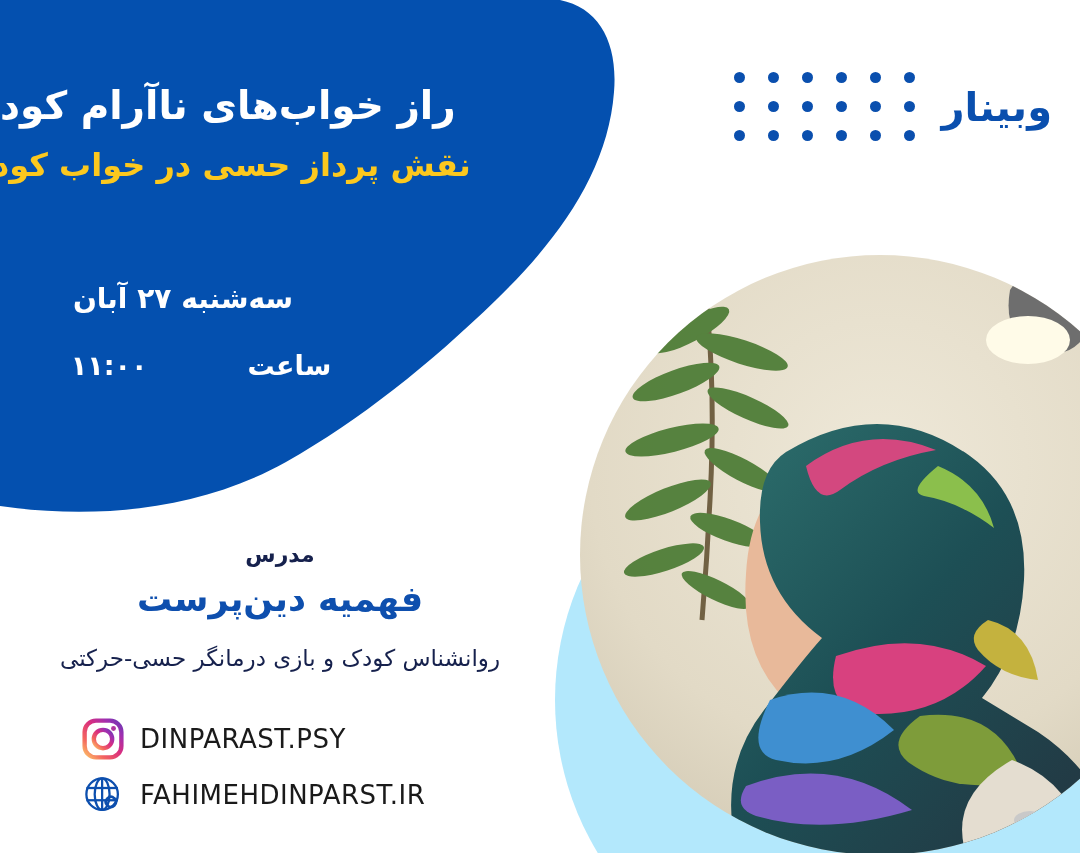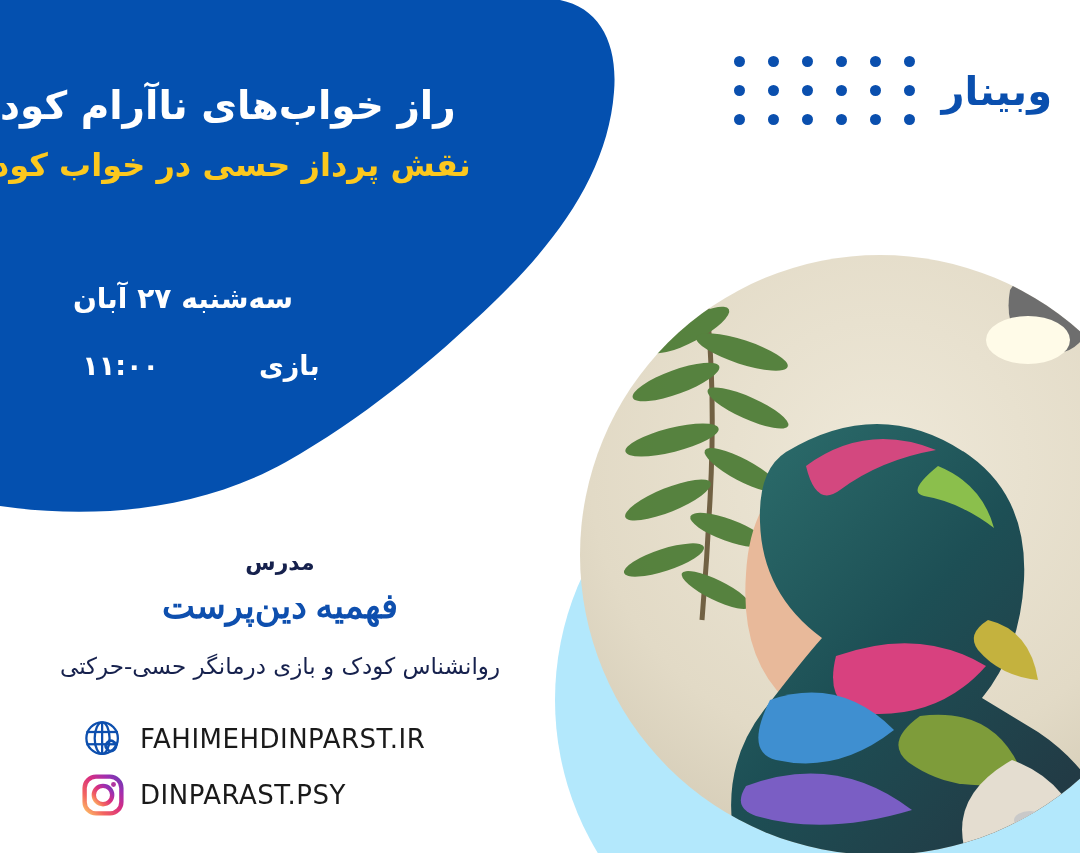--- a/index.html
+++ b/index.html
@@ -23,21 +23,21 @@
   .shape-layer {
     position: absolute;
     inset: 0;
     width: 1080px;
     height: 853px;
   }
 
   
   .webinar-block {
     position: absolute;
-    top: 56px;
+    top: 72px;
     right: 28px;
     display: flex;
     flex-direction: row;
     align-items: center;
     gap: 26px;
   }
   .webinar-label {
     font-size: 40px;
     font-weight: 700;
     color: #0a4fae;
@@ -127,31 +127,30 @@
     right: 540px;
     width: 520px;
     direction: rtl;
     text-align: center;
   }
   .presenter-role {
     font-size: 22px;
     font-weight: 700;
     color: #16214d;
     line-height: 1.2;
-    margin: 8px;
+    margin: 0;
     white-space: nowrap;
   }
   .presenter-name {
     font-size: 35px;
     font-weight: 700;
     color: #0e4fae;
     line-height: 1.2;
     margin: 10px 0 0 0;
     white-space: nowrap;
-    font-family: Liberation Serif, serif;
   }
   .presenter-credentials {
     font-size: 23px;
     font-weight: 400;
     color: #16214d;
     line-height: 1.3;
     margin: 24px 0 0 0;
     white-space: nowrap;
   }
 
@@ -299,54 +298,54 @@
   </div>
 
   <div class="headline-wrap">
     <h1 class="headline-main">راز خواب‌های ناآرام کودک</h1>
     <h2 class="headline-sub">نقش پرداز حسی در خواب کودک</h2>
   </div>
 
   <div class="date-wrap">
     <div class="date-line">سه‌شنبه ۲۷ آبان</div>
     <div class="time-row">
-      <span class="time-label">بازی</span>
+      <span class="time-label">ساعت</span>
       <span class="time-value">۱۱:۰۰</span>
     </div>
   </div>
 
   <div class="presenter-wrap">
     <p class="presenter-role">مدرس</p>
     <p class="presenter-name">فهمیه دین‌پرست</p>
     <p class="presenter-credentials">روانشناس کودک و بازی درمانگر حسی-حرکتی</p>
   </div>
 
   <div class="contacts">
+
+    <div class="contact-row">
+      <svg class="contact-icon" viewBox="0 0 48 48" xmlns="http://www.w3.org/2000/svg" aria-hidden="true">
+        <rect x="3" y="3" width="42" height="42" rx="13" ry="13" fill="none" stroke="url(#igGrad)" stroke-width="5"></rect>
+        <circle cx="24" cy="24" r="10.5" fill="none" stroke="url(#igGrad)" stroke-width="5"></circle>
+        <circle cx="36" cy="12" r="2.8" fill="#b0369f"></circle>
+      </svg>
+      <span class="contact-text">DINPARAST.PSY</span>
+    </div>
 
     <div class="contact-row">
       <svg class="contact-icon" viewBox="0 0 48 48" xmlns="http://www.w3.org/2000/svg" aria-hidden="true">
         <g fill="none" stroke="#0d4fae" stroke-width="2.6">
           <circle cx="23" cy="23" r="18"></circle>
           <ellipse cx="23" cy="23" rx="8.5" ry="18"></ellipse>
           <line x1="5" y1="16" x2="41" y2="16"></line>
           <line x1="5" y1="30" x2="41" y2="30"></line>
           <line x1="23" y1="5" x2="23" y2="41"></line>
         </g>
         <g fill="none" stroke="#0d4fae" stroke-width="3" stroke-linecap="round">
           <path d="M29 36 q-4 -4 0 -8 q4 -4 8 0"></path>
           <path d="M37 28 q4 4 0 8 q-4 4 -8 0"></path>
         </g>
       </svg>
       <span class="contact-text">FAHIMEHDINPARST.IR</span>
     </div>
 
-    <div class="contact-row">
-      <svg class="contact-icon" viewBox="0 0 48 48" xmlns="http://www.w3.org/2000/svg" aria-hidden="true">
-        <rect x="3" y="3" width="42" height="42" rx="13" ry="13" fill="none" stroke="url(#igGrad)" stroke-width="5"></rect>
-        <circle cx="24" cy="24" r="10.5" fill="none" stroke="url(#igGrad)" stroke-width="5"></circle>
-        <circle cx="36" cy="12" r="2.8" fill="#b0369f"></circle>
-      </svg>
-      <span class="contact-text">DINPARAST.PSY</span>
-    </div>
-
   </div>
 
 </div>
 
 </body></html>

